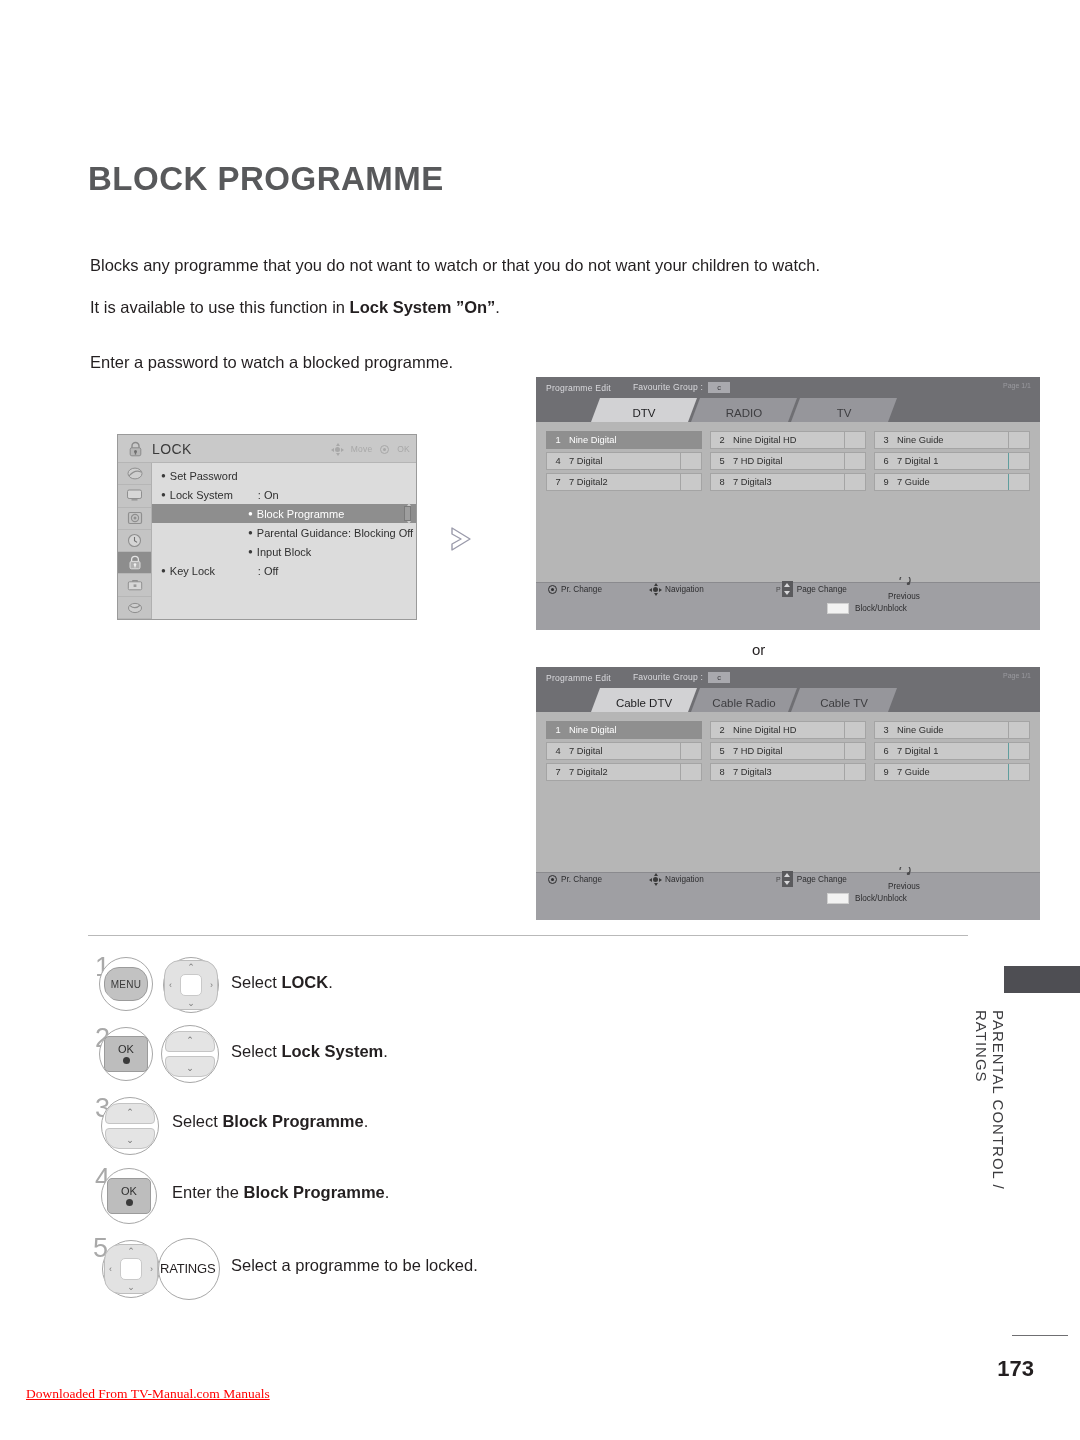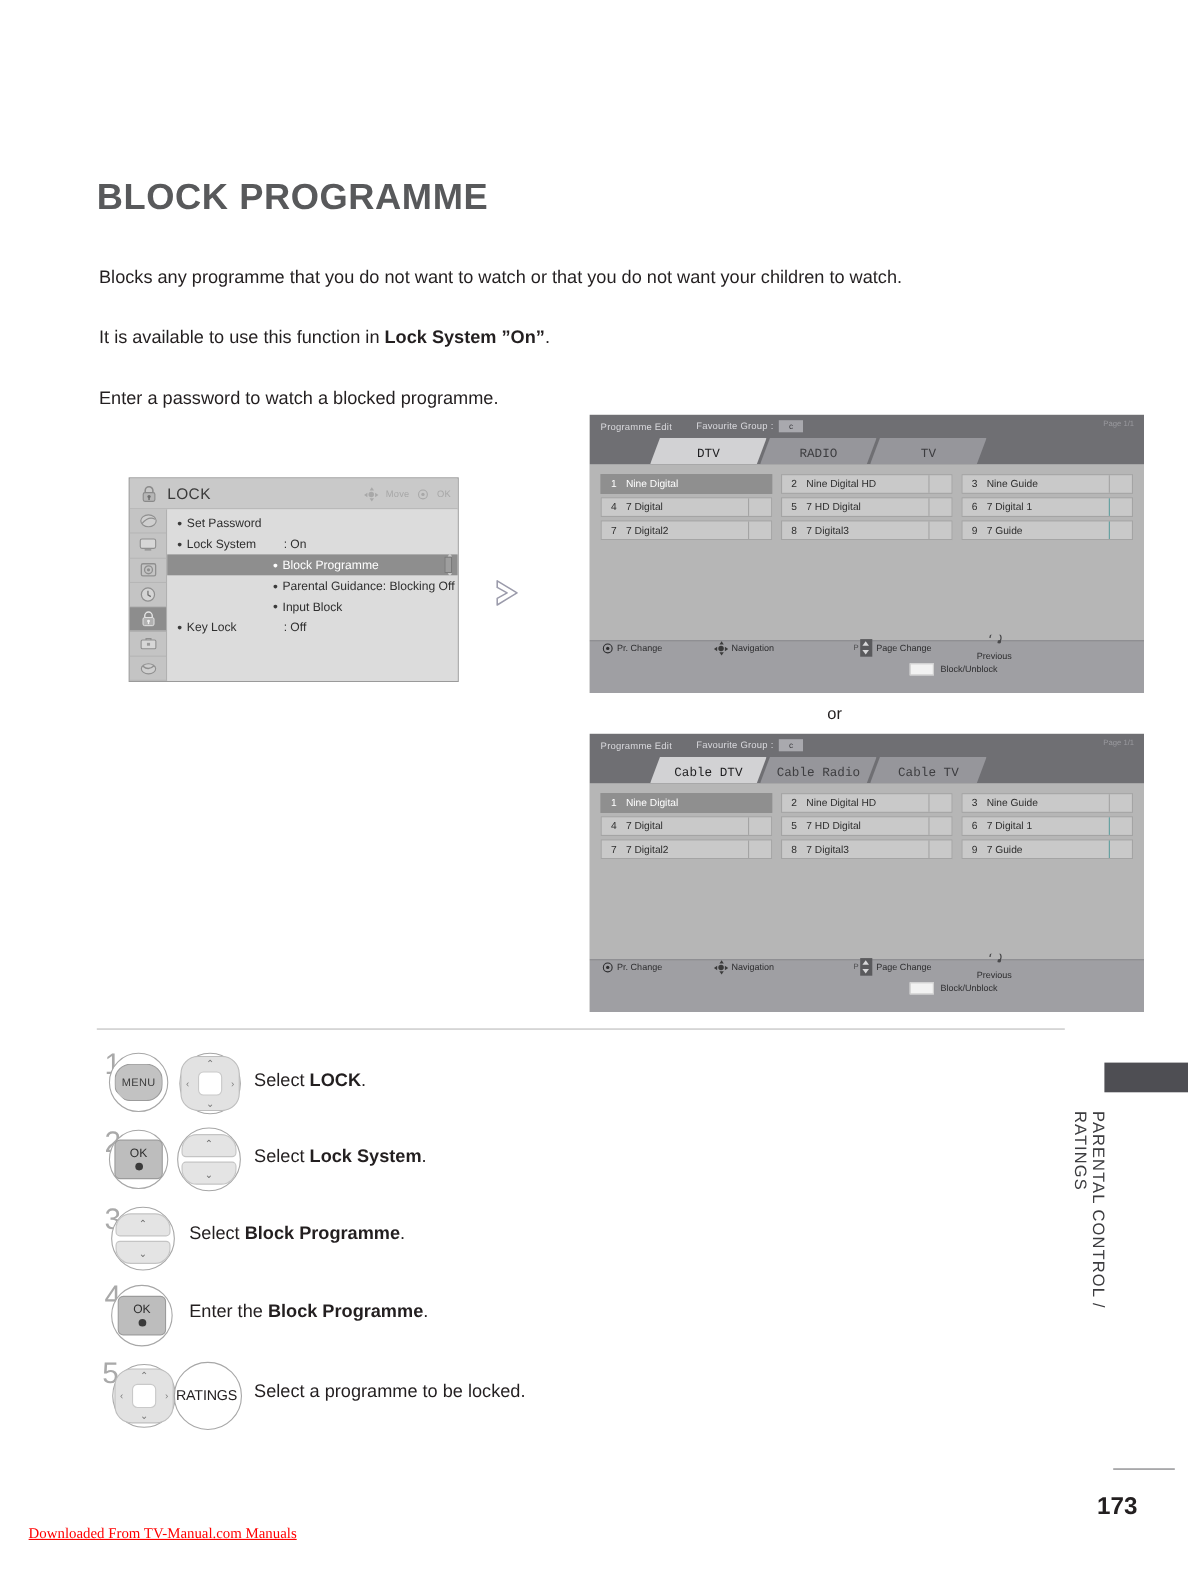--- a/index.html
+++ b/index.html
@@ -14,21 +14,21 @@
 
   
   .page-title {
     position: absolute; left: 88px; top: 160px;
     font-size: 33px; font-weight: bold; letter-spacing: .5px;
     color: #58595b;
   }
 
   
   .intro { position: absolute; left: 90px; font-size: 16.5px; color: #231f20; }
-  .intro.l1 { top: 243px; }
+  .intro.l1 { top: 256px; }
   .intro.l2 { top: 298px; }
   .intro.l3 { top: 353px; }
   .intro b { font-weight: bold; }
 
   
   .lock-osd {
     position: absolute; left: 117px; top: 434px;
     width: 300px; height: 186px;
     background: #d9d9d9;
     border: 1px solid #9a9a9a;
@@ -126,21 +126,20 @@
     position: absolute; left: 55px; bottom: 0; display: flex; height: 24px;
   }
   .tab {
     height: 24px; display: flex; align-items: flex-end; justify-content: center;
     padding: 0 0 3px 0;
     font-size: 11.5px; color: #3d3d40;
     background: #96969b;
     -webkit-clip-path: polygon(9px 0, 100% 0, calc(100% - 9px) 100%, 0 100%);
     clip-path: polygon(9px 0, 100% 0, calc(100% - 9px) 100%, 0 100%);
     margin-right: -6px;
-    font-family: Liberation Mono, monospace;
   }
   .tab.active { background: #d2d2d4; color: #1d1d1f; }
   .tab.w1 { width: 106px; }
   .tab.w2 { width: 106px; }
   .tab.w3 { width: 106px; }
 
   .tv-body { height: 160px; background: #b6b6b6; padding: 9px 10px 0 10px; }
   .grid {
     display: grid; grid-template-columns: repeat(3, 1fr);
     gap: 3px 8px;

